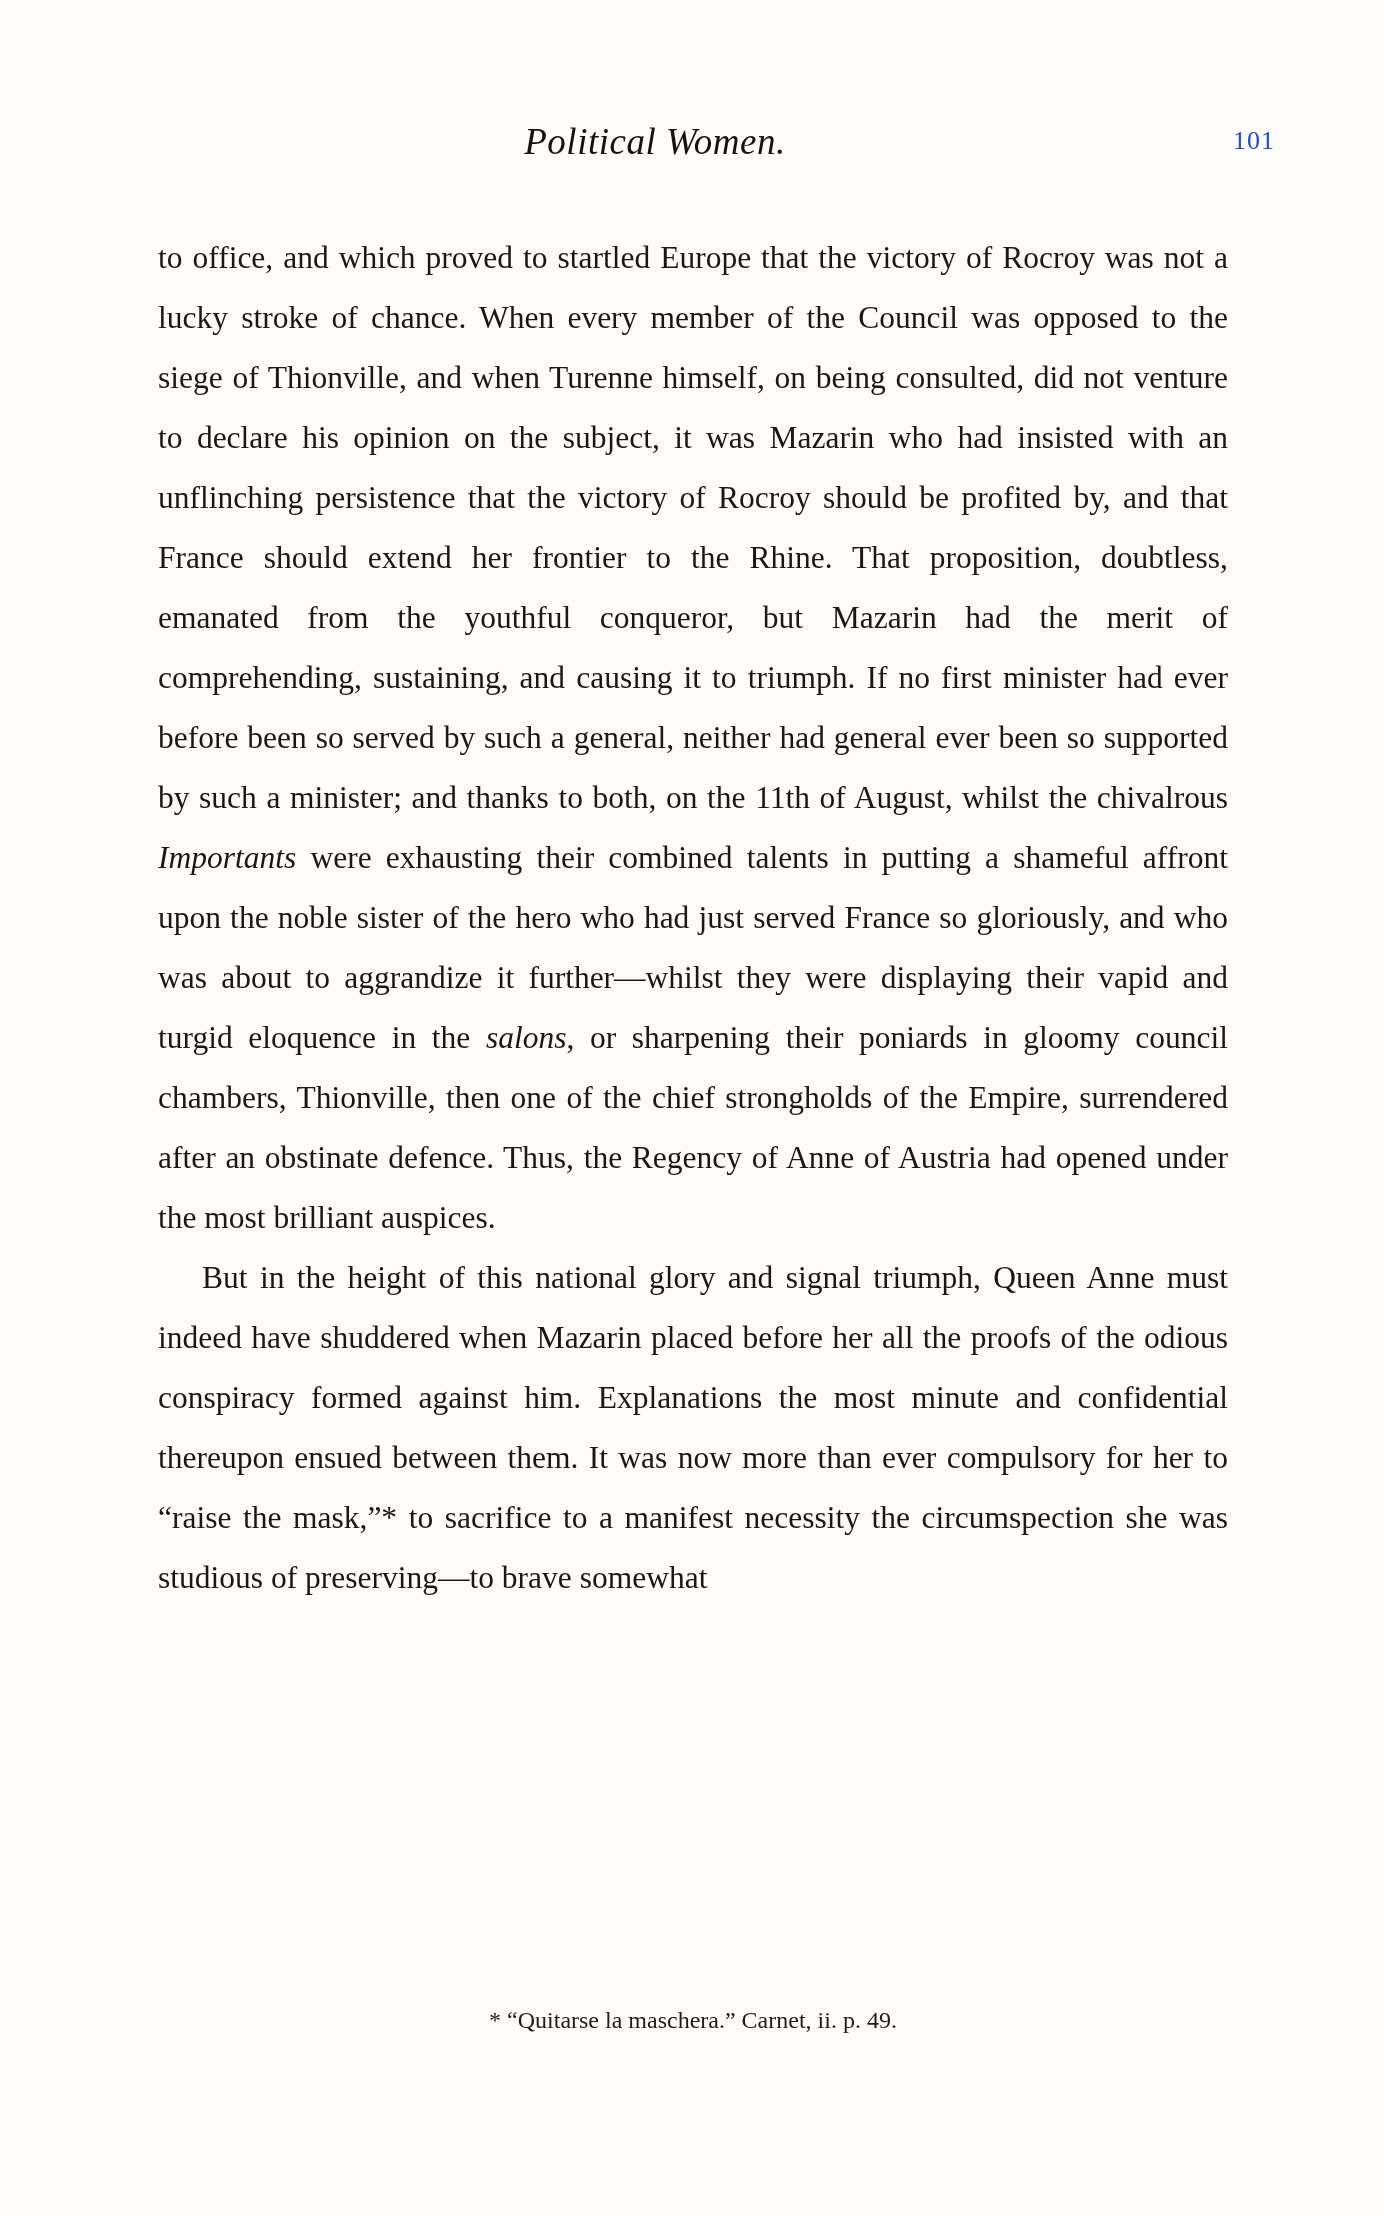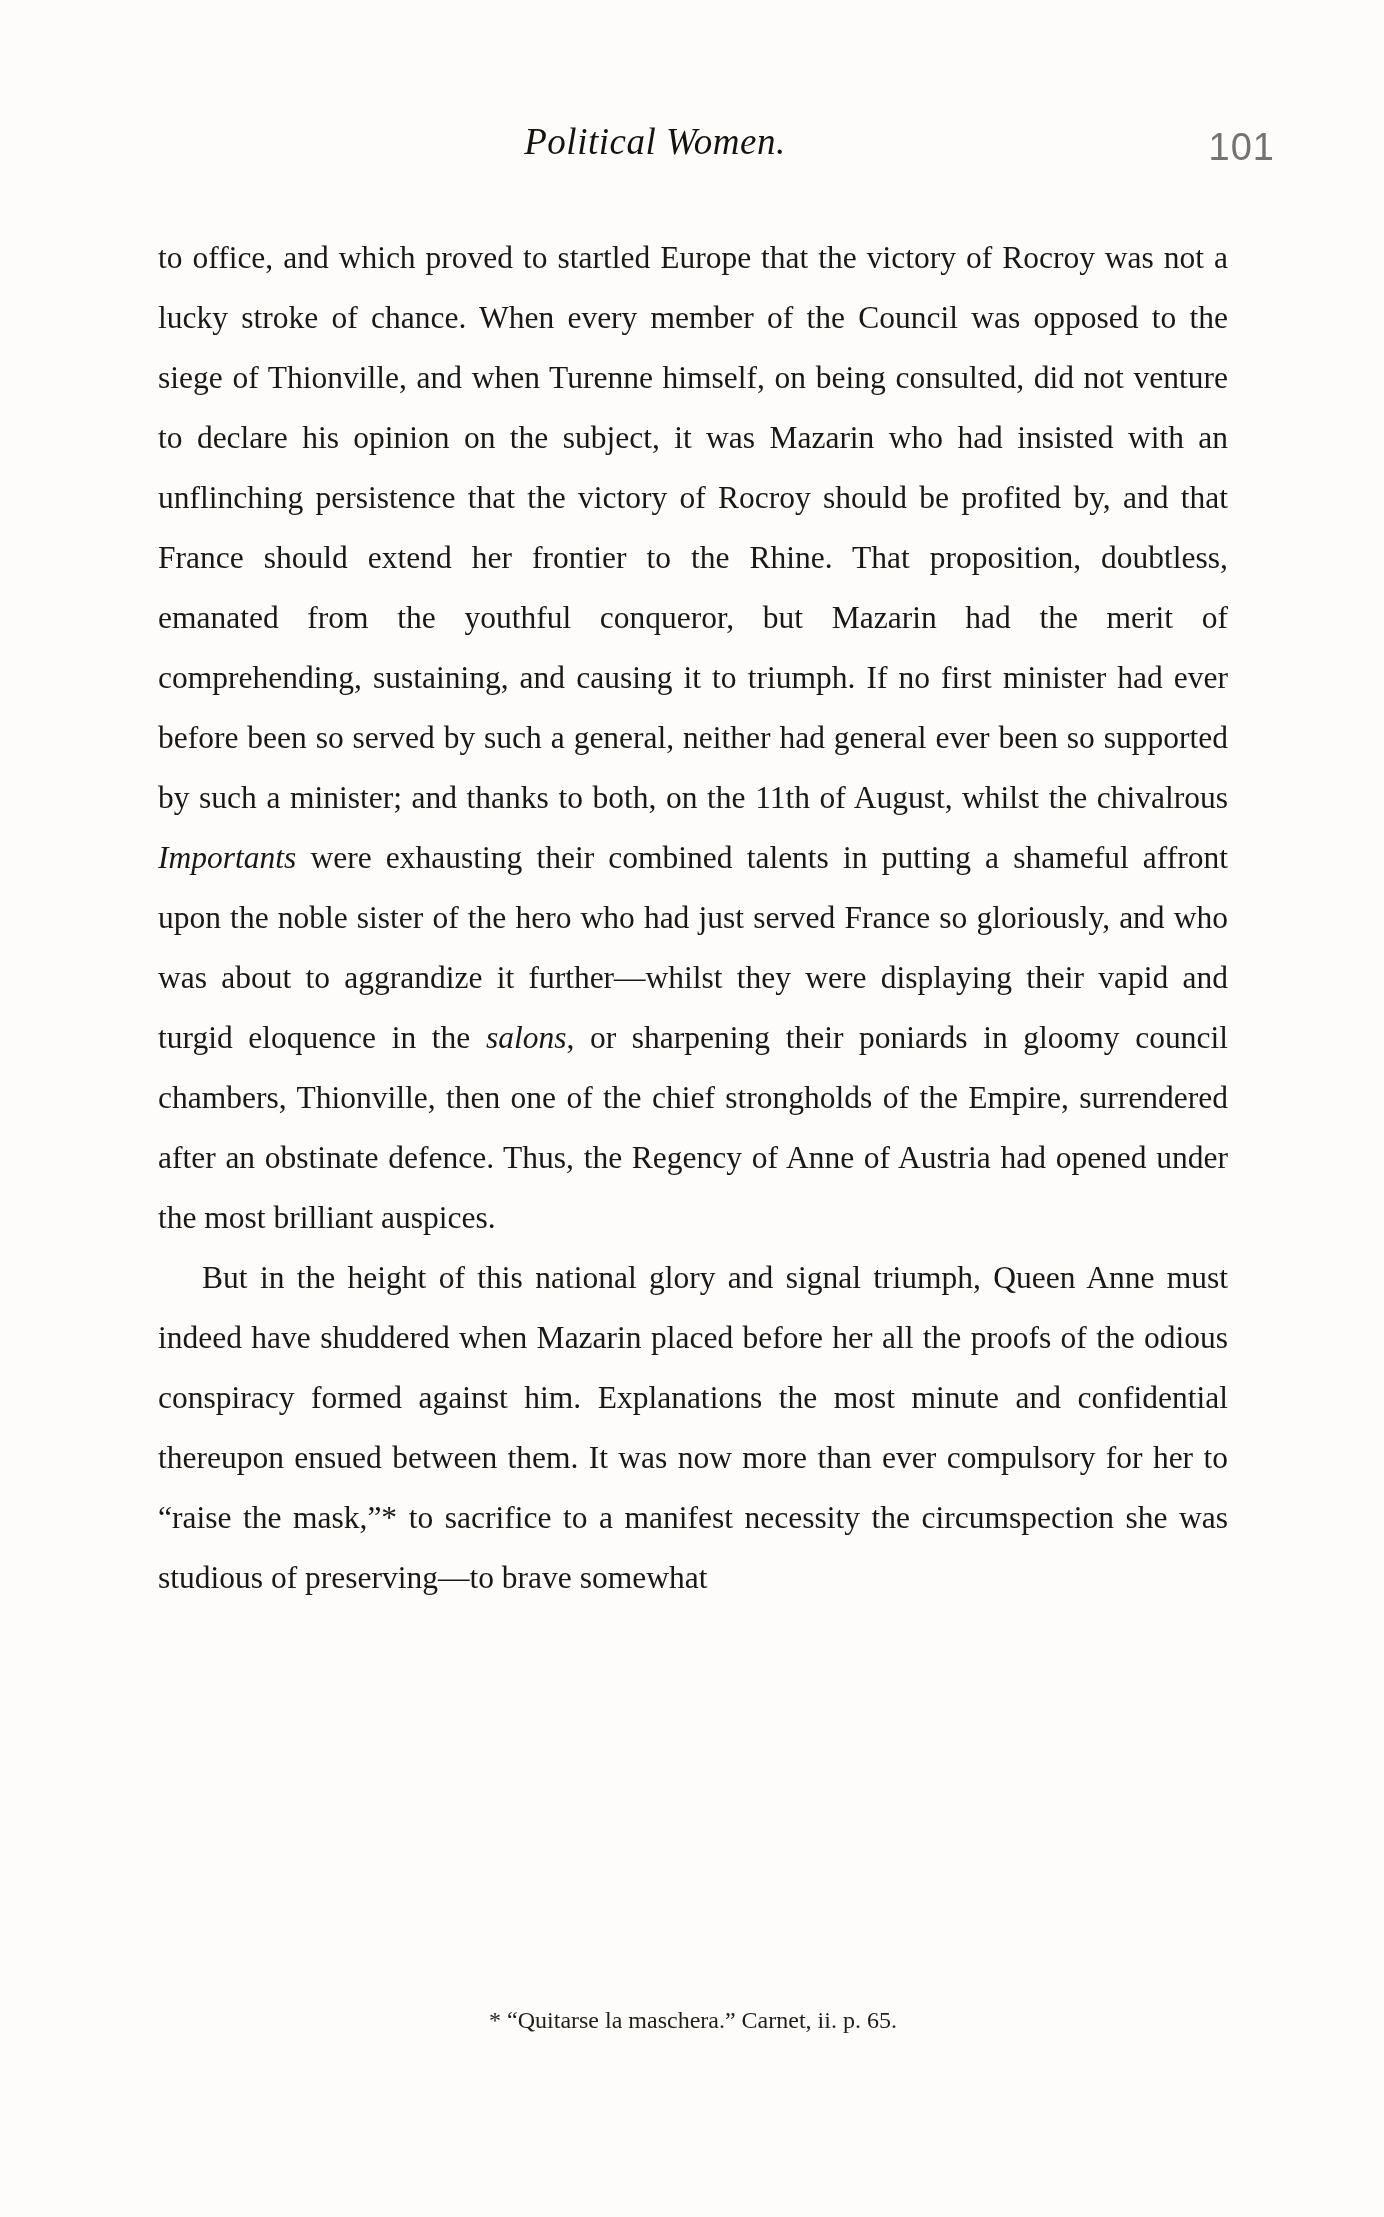--- a/index.html
+++ b/index.html
@@ -39,25 +39,25 @@
     font-style: italic;
     font-size: 37px;
     letter-spacing: 0.5px;
     color: #15130f;
     font-family: "Liberation Serif", serif;
   }
   .folio {
     position: absolute;
     right: 0;
     top: 6px;
-    font-size: 38px;
+    font-size: 26px;
     letter-spacing: 1px;
     font-variant: small-caps;
-    color: #737373;
-    font-family: Liberation Sans, sans-serif;
+    color: #1d4ed8;
+    font-family: Liberation Serif, serif;
   }
   .body-text {
     position: absolute;
     left: 158px;
     top: 228px;
     width: 1070px;
     font-size: 31.5px;
     line-height: 60px;
     text-align: justify;
     text-justify: inter-word;
@@ -89,15 +89,15 @@
   <div class="header">
     <div class="running-title">Political Women.</div>
     <div class="folio">101</div>
   </div>
 
   <div class="body-text">
     <p><span>to office, and which proved to startled Europe that the victory of Rocroy was not a lucky stroke of chance.  When every member of the Council was opposed to the siege of Thionville, and when Turenne himself, on being consulted, did not venture to declare his opinion on the subject, it was Mazarin who had insisted with an unflinching persistence that the victory of Rocroy should be profited by, and that France should extend her frontier to the Rhine.  That proposition, doubtless, emanated from the youthful conqueror, but Mazarin had the merit of comprehending, sustaining, and causing it to triumph.  If no first minister had ever before been so served by such a general, neither had general ever been so supported by such a minister; and thanks to both, on the 11th of August, whilst the chivalrous </span><i>Importants</i><span> were exhausting their combined talents in putting a shameful affront upon the noble sister of the hero who had just served France so gloriously, and who was about to aggrandize it further—whilst they were displaying their vapid and turgid eloquence in the </span><i>salons</i><span>, or sharpening their poniards in gloomy council chambers, Thionville, then one of the chief strongholds of the Empire, surrendered after an obstinate defence.  Thus, the Regency of Anne of Austria had opened under the most brilliant auspices.</span></p>
     <p class="indent">But in the height of this national glory and signal triumph, Queen Anne must indeed have shuddered when Mazarin placed before her all the proofs of the odious conspiracy formed against him.  Explanations the most minute and confidential thereupon ensued between them.  It was now more than ever compulsory for her to “raise the mask,”* to sacrifice to a manifest necessity the circumspection she was studious of preserving—to brave somewhat</p>
   </div>
 
-  <div class="footnote">* “Quitarse la maschera.”   Carnet, ii. p. 65.</div>
+  <div class="footnote">* “Quitarse la maschera.”   Carnet, ii. p. 49.</div>
 
 </div>
 
 </body></html>

